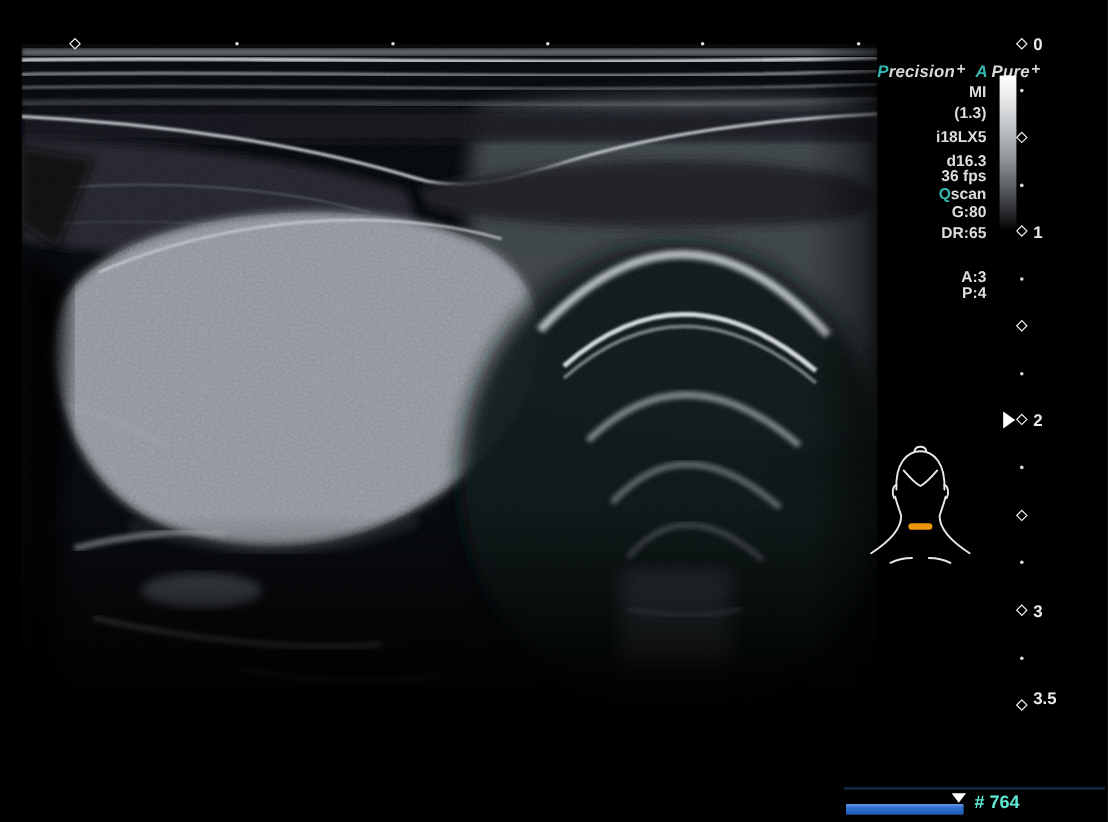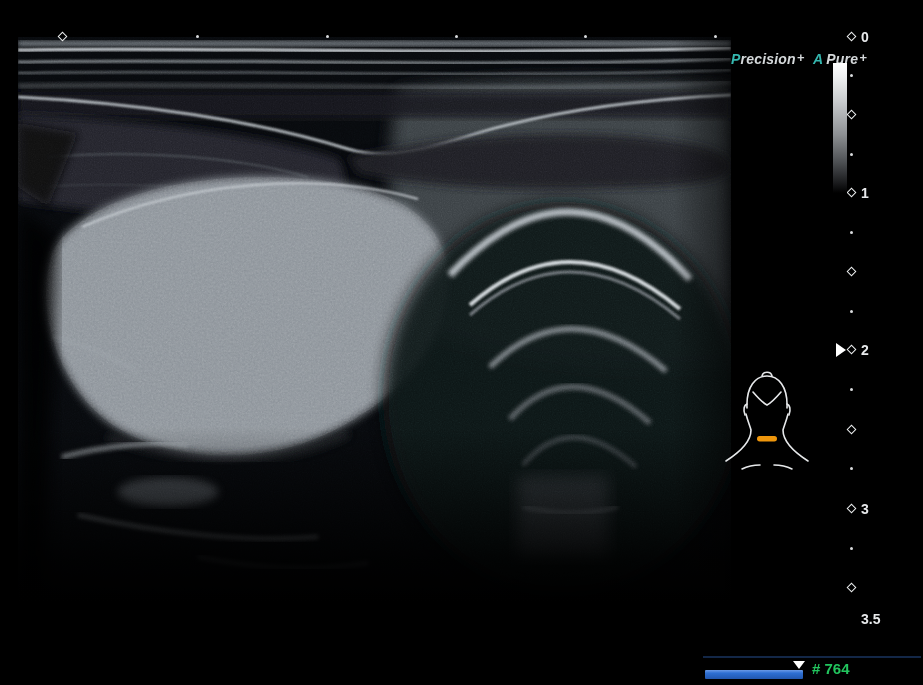--- a/index.html
+++ b/index.html
@@ -27,21 +27,21 @@
   .param-row{position:absolute;right:0;font-size:13px;font-weight:700;color:#dcdfe1;white-space:nowrap;line-height:14px;}
   .param-row .accent{color:var(--accent,#35b7af);}
   
   .body-marker{position:absolute;left:720px;top:366px;}
   
   .cine-track{position:absolute;left:703px;top:656px;width:218px;height:2px;background:rgba(43,86,158,.45);}
   .cine-bar{position:absolute;left:705px;top:670px;width:98px;height:9px;border-radius:1px;
     background:linear-gradient(180deg,#6b9ae6 0%,var(--blue,#2e6fd2) 35%,#2257ae 100%);}
   .cine-handle{position:absolute;left:793px;top:661px;width:0;height:0;
     border-left:6px solid transparent;border-right:6px solid transparent;border-top:8px solid #fff;}
-  .cine-counter{position:absolute;left:812px;top:660px;font-size:15px;font-weight:700;color:#22c55e;white-space:nowrap;}
+  .cine-counter{position:absolute;left:812px;top:660px;font-size:15px;font-weight:700;color:#5eead4;white-space:nowrap;}
 </style>
 </head>
 <body>
 
 <div id="screen">
 
   <div class="us-image">
     <svg width="713" height="566" viewBox="0 0 713 566">
       <defs>
         <filter id="b1">
@@ -153,29 +153,41 @@
       <div class="tick-diamond" style="left: 848px; top: 346px;"></div>
       <span class="tick-label" style="left: 861px; top: 341px;">2</span>
       <div class="focus-tri" style="left: 836px; top: 343px;"></div>
       <div class="tick-dot" style="left: 850px; top: 388px;"></div>
       <div class="tick-diamond" style="left: 848px; top: 426px;"></div>
       <div class="tick-dot" style="left: 850px; top: 467px;"></div>
       <div class="tick-diamond" style="left: 848px; top: 505px;"></div>
       <span class="tick-label" style="left: 861px; top: 500px;">3</span>
       <div class="tick-dot" style="left: 850px; top: 547px;"></div>
       <div class="tick-diamond" style="left: 848px; top: 584px;"></div>
-      <span class="tick-label" style="left: 861px; top: 610px;">3.5</span>
+      <span class="tick-label" style="left: 861px; top: 573px;">3.5</span>
     </div>
 
   <div class="brand" style="left:731px;"><span class="accent">P</span><span>recision</span><span class="plus">+</span></div>
 
   <div class="brand" style="left:813px;font-style:italic;"><span class="accent">A</span><span style="margin-left:3px;">Pure</span><span class="plus">+</span></div>
 
   <div class="graybar"></div>
 
+  <div class="params" id="imaging-params">
+      <div class="param-row" style="top: 70px;">MI</div>
+      <div class="param-row" style="top: 87px;">(1.3)</div>
+      <div class="param-row" style="top: 107px;">i18LX5</div>
+      <div class="param-row" style="top: 127px;">d16.3</div>
+      <div class="param-row" style="top: 140px;">36 fps</div>
+      <div class="param-row" style="top: 155px;"><span class="accent">Q</span>scan</div>
+      <div class="param-row" style="top: 170px;">G:80</div>
+      <div class="param-row" style="top: 187px;">DR:65</div>
+      <div class="param-row" style="top: 224px;">A:3</div>
+      <div class="param-row" style="top: 237px;">P:4</div>
+    </div>
 
   <svg class="body-marker" width="94" height="110" viewBox="0 0 94 110">
     <g stroke="#e6e8ea" stroke-width="1.6" fill="none" stroke-linecap="round">
       <path d="M42,10 C43,5 51,5 52,10"></path>
       <path d="M27,42 C26,20 36,10 47,10 C58,10 68,20 67,42"></path>
       <path d="M27,38 C24,39 23,44 25,49"></path>
       <path d="M67,38 C70,39 71,44 69,49"></path>
       <path d="M26,48 C28,56 30,60 31,64 C31,76 20,86 6,95"></path>
       <path d="M68,48 C66,56 64,60 63,64 C63,76 74,86 88,95"></path>
       <path d="M33,26 C39,33 43,37 47,39 C51,37 55,33 61,26"></path>

